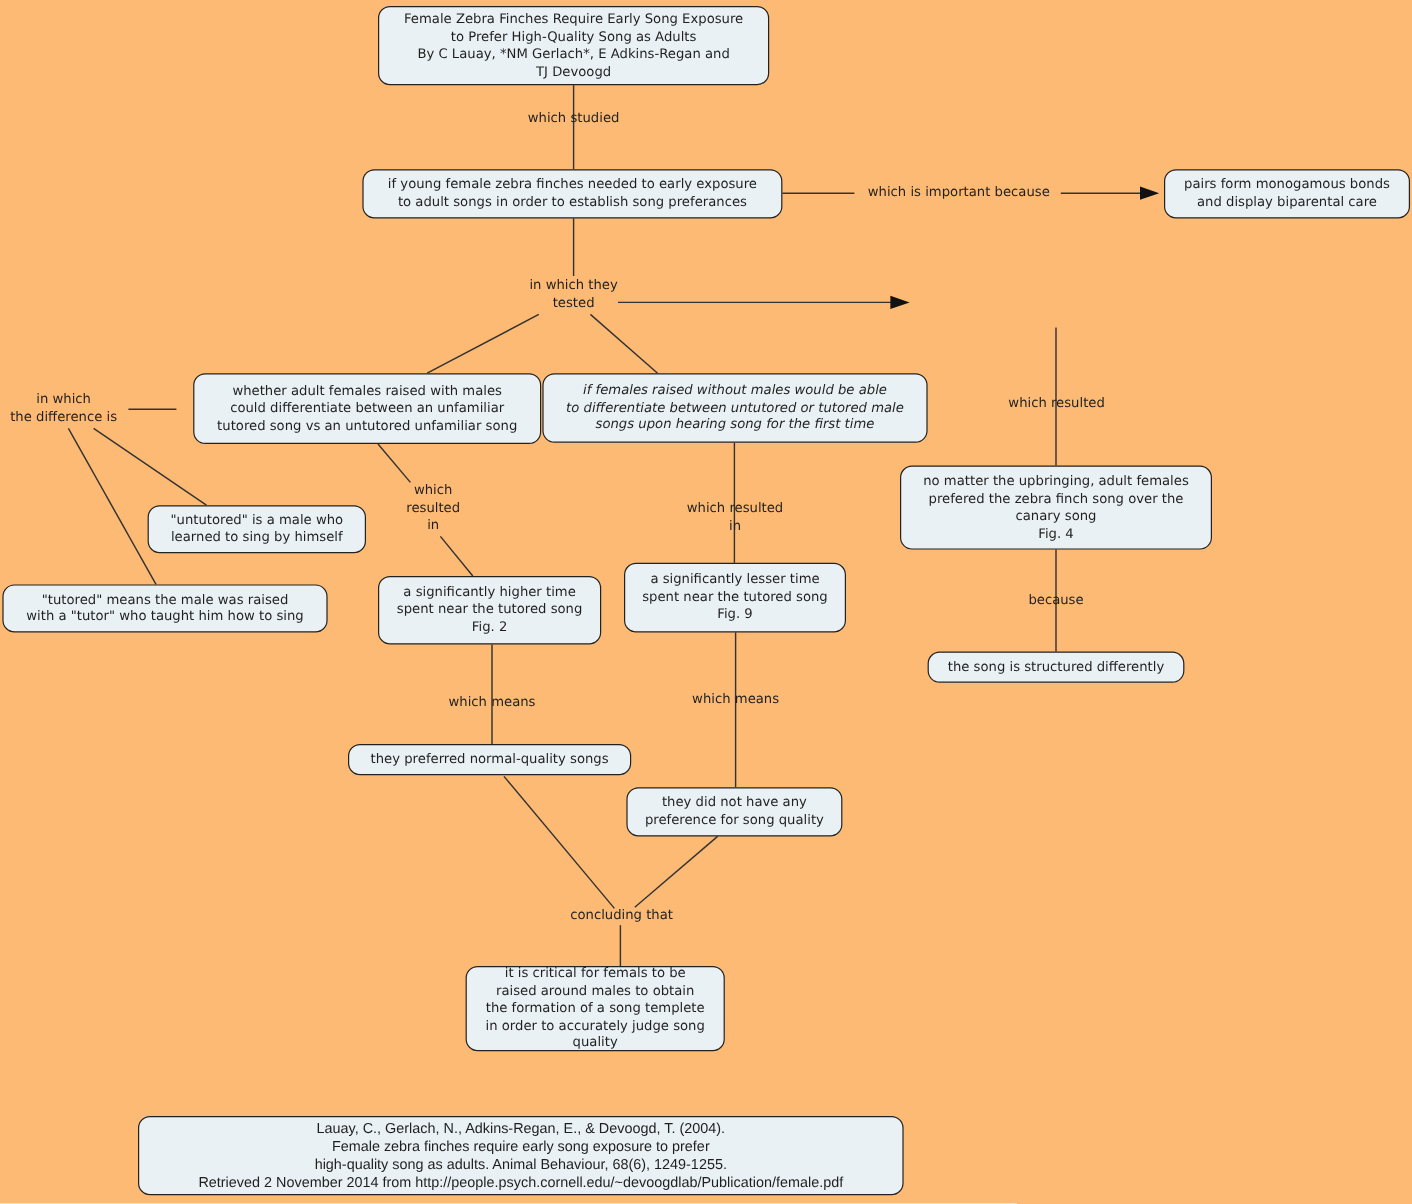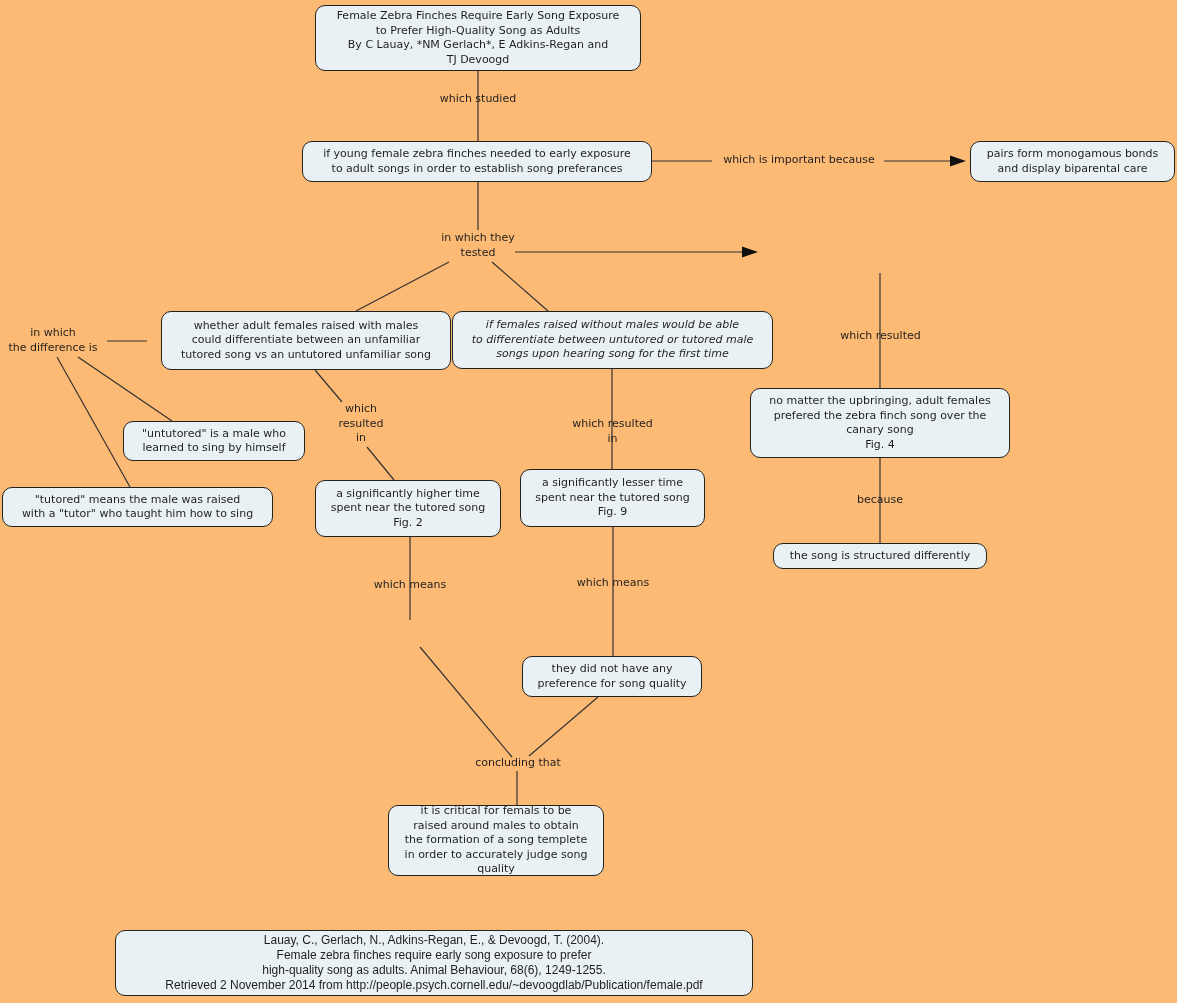--- a/index.html
+++ b/index.html
@@ -117,20 +117,21 @@
 spent near the tutored song
 Fig. 2</div>
   <div class="node" id="n-lesser">a significantly lesser time
 spent near the tutored song
 Fig. 9</div>
   <div class="node" id="n-no-matter">no matter the upbringing, adult females
 prefered the zebra finch song over the
 canary song
 Fig. 4</div>
   <div class="node" id="n-structured">the song is structured differently</div>
+  <div class="node" id="n-preferred">they preferred normal-quality songs</div>
   <div class="node" id="n-no-preference">they did not have any
 preference for song quality</div>
   <div class="node" id="n-conclusion">it is critical for femals to be
 raised around males to obtain
 the formation of a song templete
 in order to accurately judge song quality</div>
   <div class="node" id="n-citation">Lauay, C., Gerlach, N., Adkins-Regan, E., &amp; Devoogd, T. (2004).
 Female zebra finches require early song exposure to prefer
 high-quality song as adults. Animal Behaviour, 68(6), 1249-1255.
 Retrieved 2 November 2014 from http://people.psych.cornell.edu/~devoogdlab/Publication/female.pdf</div>

